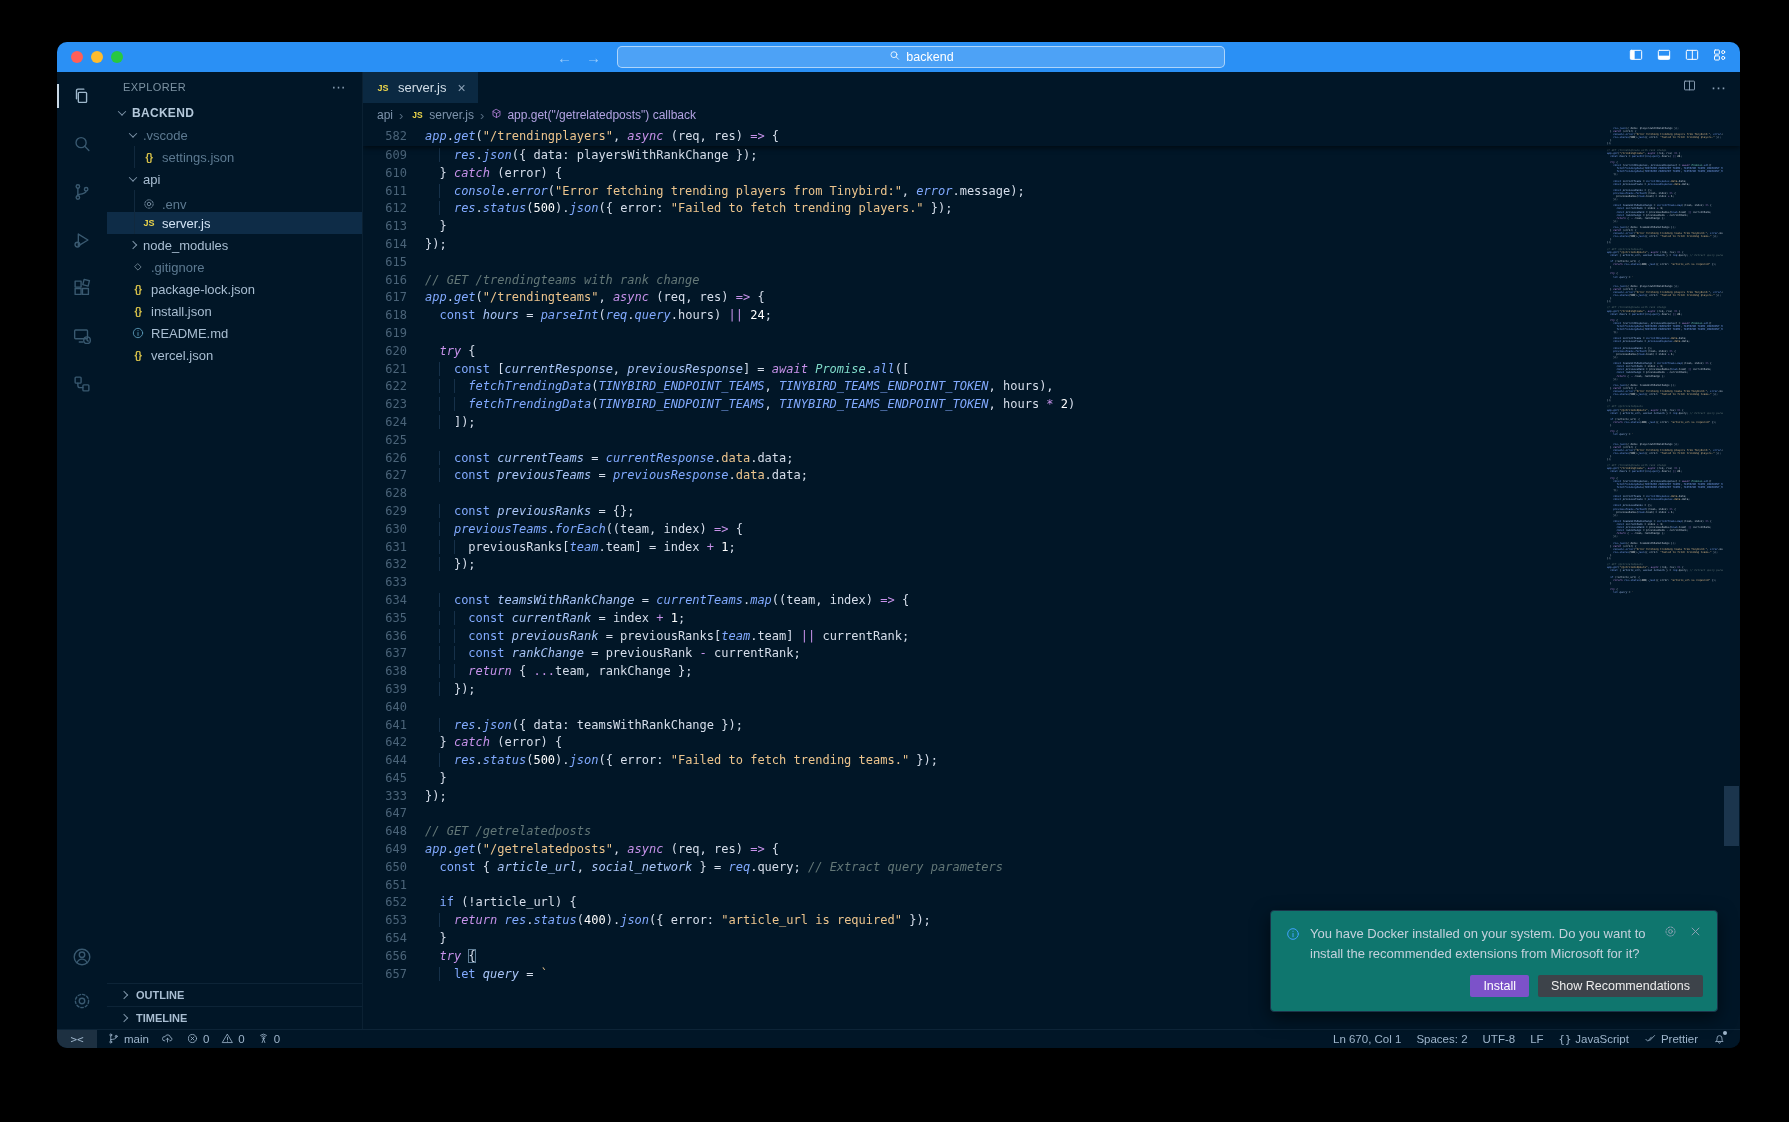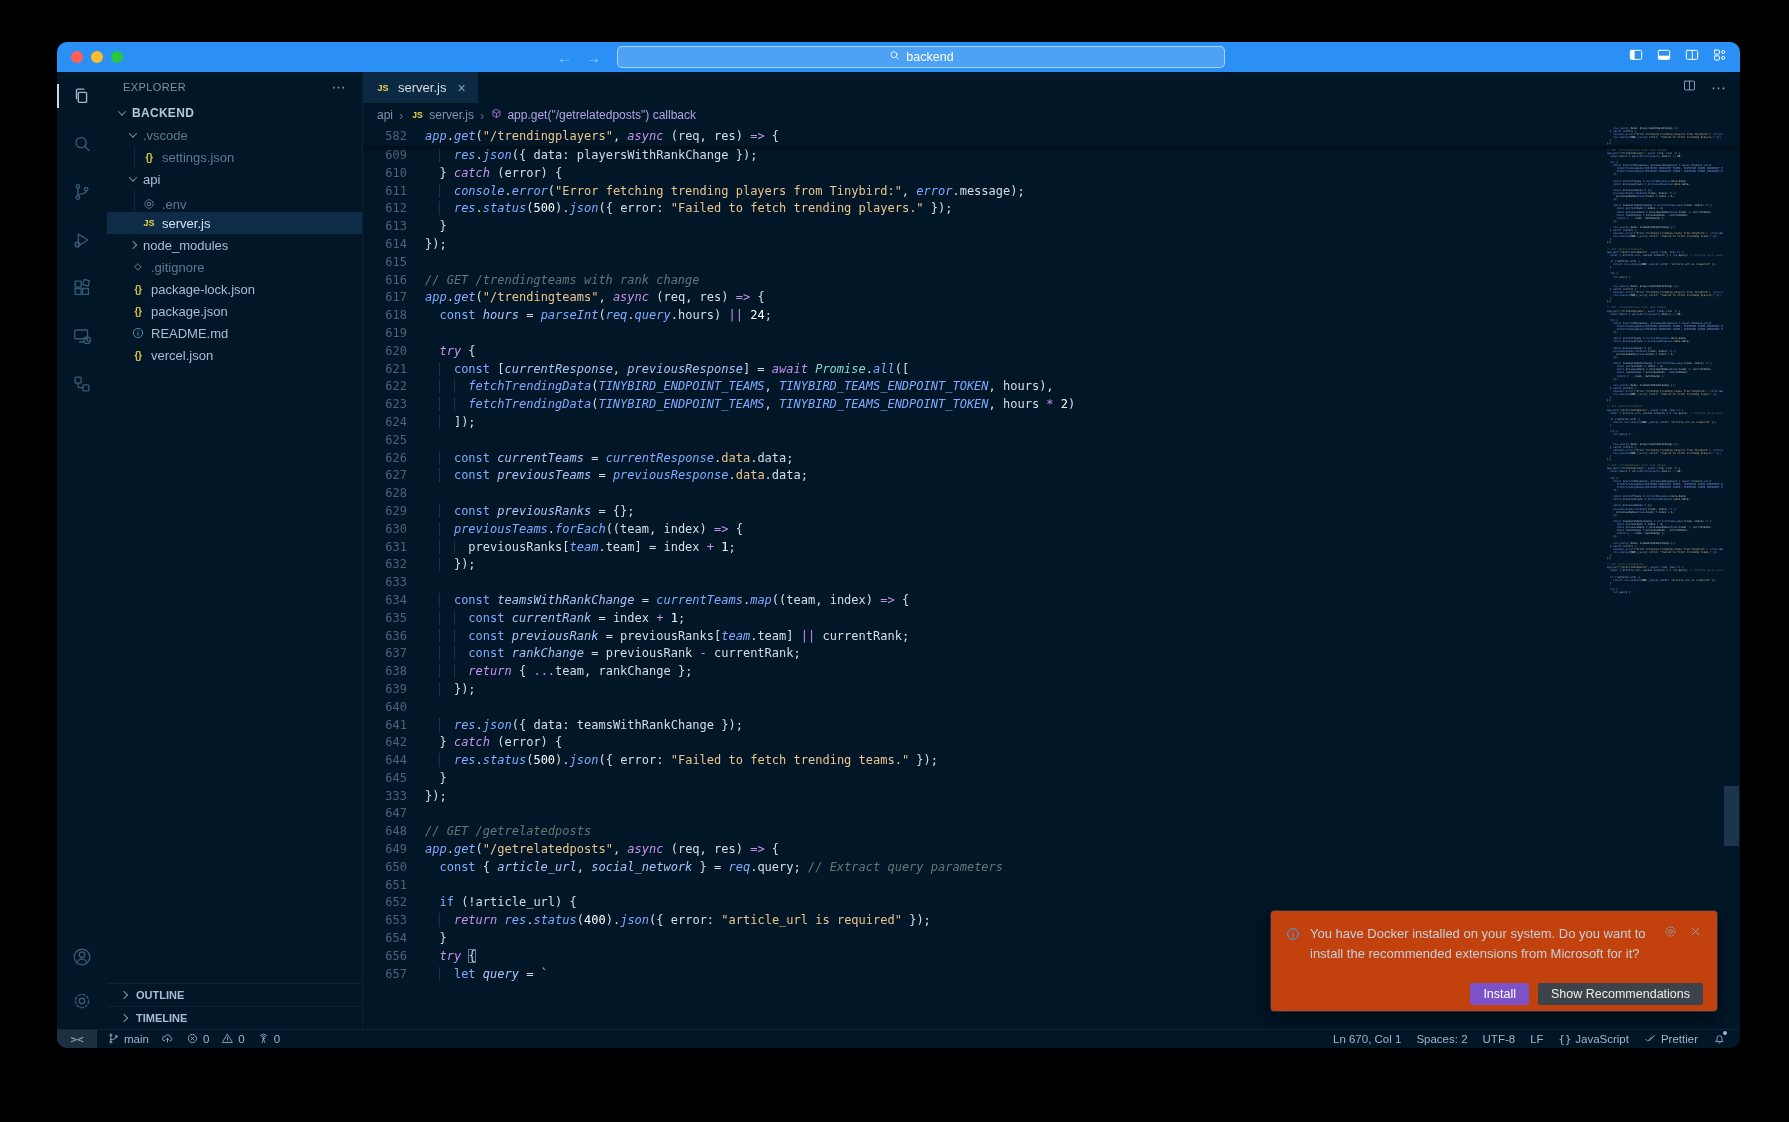--- a/index.html
+++ b/index.html
@@ -101,28 +101,28 @@
   .tc-propy{color:#ecc48d}
 
   .minimap{position:absolute;top:0;bottom:0;right:17px;width:116px;overflow:hidden;z-index:3}
   .minimap-content{white-space:pre;font-family:"DejaVu Sans Mono",monospace;
     font-size:2.6px;line-height:3.1px;color:#d6deeb;opacity:.85}
   .scroll-thumb{position:absolute;right:1px;top:659px;width:15px;height:60px;
     background:rgba(96,138,177,.28);z-index:4}
 
   
   .toast{position:absolute;right:22px;bottom:36px;width:448px;height:102px;z-index:10;
-    background:#c2410c;border:1px solid #1b3349;border-radius:4px;
+    background:#0f766e;border:1px solid #1b3349;border-radius:4px;
     box-shadow:0 6px 18px rgba(0,0,0,.55);padding:13px 14px;color:#c5d1dd;font-size:13px}
   .toast-row{display:flex;gap:9px}
   .toast-msg{width:346px;line-height:1.55}
   .toast-icons{margin-left:auto;display:flex;gap:10px;color:#8fa3b5}
   .toast-icons .ic{width:15px;height:15px;cursor:pointer}
   .info-ic{width:16px;height:16px;flex:none;color:#3fa3ff;margin-top:2px}
-  .toast-btns{display:flex;justify-content:flex-end;gap:9px;margin-top:19px}
+  .toast-btns{display:flex;justify-content:flex-end;gap:9px;margin-top:11px}
   .btn{border:none;border-radius:2px;font-size:12.5px;padding:4px 13px;cursor:pointer;
     font-family:"Liberation Sans",sans-serif}
   .btn.install{background:#7c52c9;color:#fff}
   .btn.show{background:#3d434a;color:#ececec}
 
   
   .statusbar{height:19px;flex:none;display:flex;align-items:center;background:#011627;
     border-top:1px solid #0d2437;color:#9fb6cc;font-size:11.5px}
   .sb-remote{width:40px;height:100%;background:#1d3041;display:flex;align-items:center;
     justify-content:center;font-family:"DejaVu Sans Mono",monospace;font-size:11px;cursor:pointer}
@@ -295,21 +295,21 @@
                   <rect x="8.2" y="8.2" width="7.6" height="7.6" transform="rotate(45 12 12)"></rect>
                 </svg></span>
               <span class="lbl">.gitignore</span>
             </div>
             <div class="tree-row" style="padding-left: 23px;">
               <span class="fic json">{}</span>
               <span class="lbl">package-lock.json</span>
             </div>
             <div class="tree-row" style="padding-left: 23px;">
               <span class="fic json">{}</span>
-              <span class="lbl">package.json</span>
+              <span class="lbl">install.json</span>
             </div>
             <div class="tree-row" style="padding-left: 23px;">
               <span class="fic" style="color:#5a9ab8"><svg class="ic" viewBox="0 0 24 24" fill="none" stroke="currentColor" stroke-width="1.5" stroke-linecap="round" stroke-linejoin="round">
                   <circle cx="12" cy="12" r="8"></circle>
                   <path d="M12 11.2v5"></path>
                   <path d="M12 7.8v.3"></path>
                 </svg></span>
               <span class="lbl">README.md</span>
             </div>
             <div class="tree-row" style="padding-left: 23px;">

